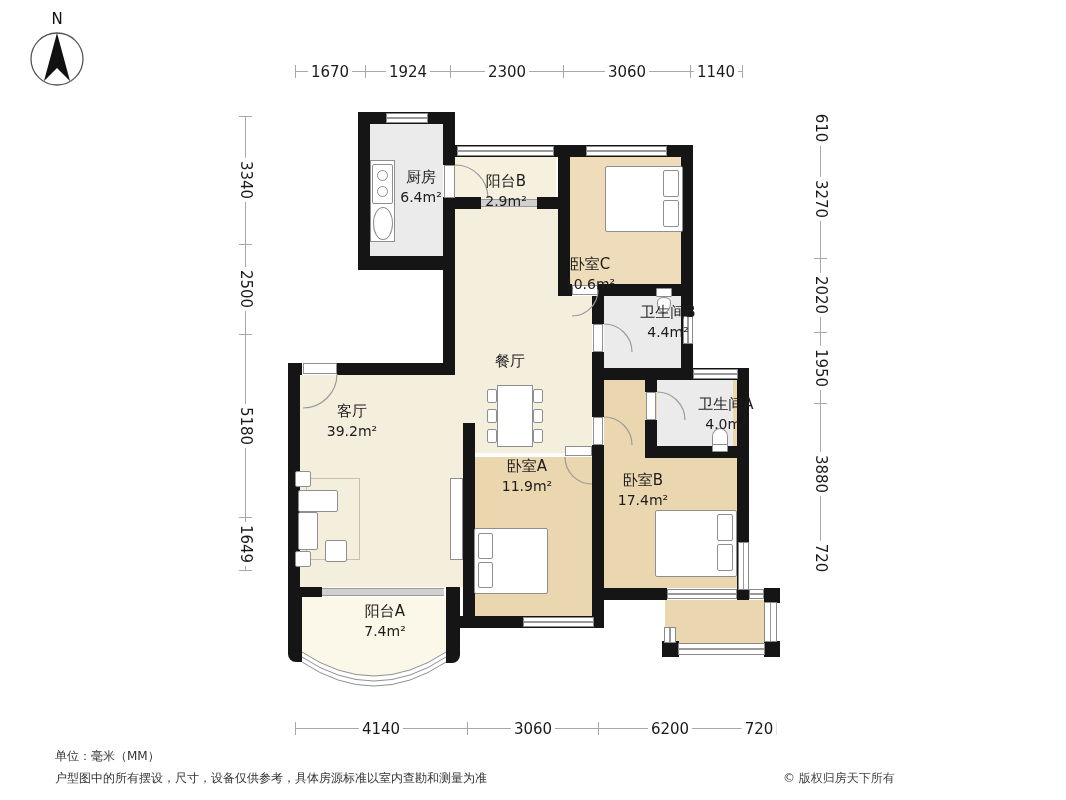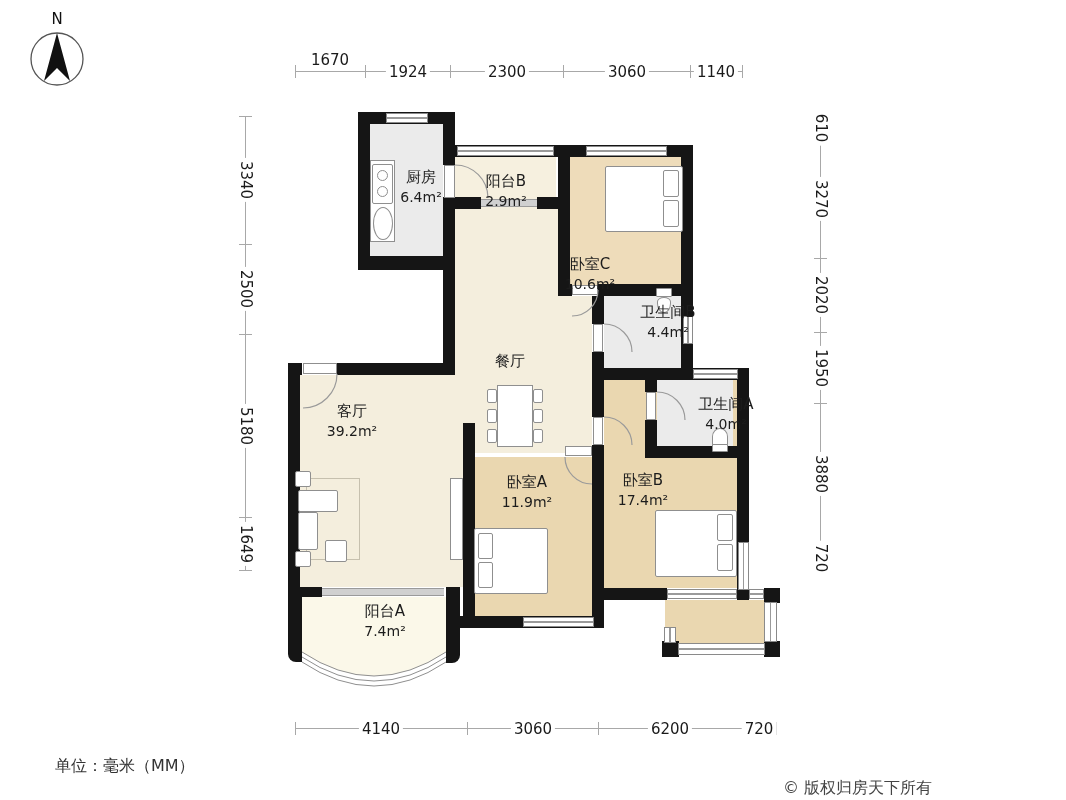--- a/index.html
+++ b/index.html
@@ -15,42 +15,42 @@
   .leaf{position:absolute;background:#fff;border:1px solid #8f8f8f;box-sizing:border-box;}
   .furn{position:absolute;background:#fff;border:1px solid #8f8f8f;box-sizing:border-box;border-radius:2px;}
   .outline{position:absolute;background:transparent;border:1px solid #c6c0ae;box-sizing:border-box;}
   .room-label{position:absolute;transform:translateX(-50%);text-align:center;color:#1c1c1c;line-height:1.3;white-space:nowrap;}
   .rname{font-size:15px;}
   .rarea{font-size:14px;}
   .dim{position:absolute;background:#a8a8a8;}
   .dim-label{position:absolute;background:#fff;color:#1a1a1a;font-size:15px;padding:0 3px;
              transform:translate(-50%,-50%);white-space:nowrap;}
   .dim-label.v{transform:translate(-50%,-50%) rotate(90deg);}
-  .footer-text{position:absolute;font-size:16px;color:#333;white-space:nowrap;margin-top:8px;}
+  .footer-text{position:absolute;font-size:12px;color:#333;white-space:nowrap;}
   svg{display:block;}
 </style>
 </head>
 <body>
 
 <div class="canvas">
 
   <svg class="abs" style="left:24px;top:12px;" width="66" height="76" viewBox="0 0 66 76">
     <circle cx="33" cy="47" r="26" fill="#ffffff" stroke="#555" stroke-width="1.3"></circle>
     <polygon points="33,21 46,69 33,56 20,69" fill="#111"></polygon>
   </svg>
   <div class="abs" style="left:33px;top:10px;transform:translateX(-50%);font-size:15px;color:#111;left:57px;">N</div>
 
   <div class="dim" style="left:295px;top:71px;width:447px;height:1px;"></div>
   <div class="dim" style="left:295px;top:65px;width:1px;height:13px;"></div>
   <div class="dim" style="left:365px;top:65px;width:1px;height:13px;"></div>
   <div class="dim" style="left:450px;top:65px;width:1px;height:13px;"></div>
   <div class="dim" style="left:563px;top:65px;width:1px;height:13px;"></div>
   <div class="dim" style="left:690px;top:65px;width:1px;height:13px;"></div>
   <div class="dim" style="left:742px;top:65px;width:1px;height:13px;"></div>
-  <span class="dim-label" style="left:330px;top:60px;">1670</span>
+  <span class="dim-label" style="left:330px;top:72px;">1670</span>
   <span class="dim-label" style="left:408px;top:72px;">1924</span>
   <span class="dim-label" style="left:507px;top:72px;">2300</span>
   <span class="dim-label" style="left:627px;top:72px;">3060</span>
   <span class="dim-label" style="left:716px;top:72px;">1140</span>
 
   <div class="dim" style="left:295px;top:728px;width:481px;height:1px;"></div>
   <div class="dim" style="left:295px;top:722px;width:1px;height:13px;"></div>
   <div class="dim" style="left:467px;top:722px;width:1px;height:13px;"></div>
   <div class="dim" style="left:598px;top:722px;width:1px;height:13px;"></div>
   <div class="dim" style="left:742px;top:722px;width:1px;height:13px;"></div>
@@ -229,29 +229,30 @@
     <div class="rname">卫生间A</div>
     <div class="rarea">4.0m²</div>
   </div>
   <div class="room-label" style="left:510px;top:352px;">
     <div class="rname">餐厅</div>
   </div>
   <div class="room-label" style="left:352px;top:402px;">
     <div class="rname">客厅</div>
     <div class="rarea">39.2m²</div>
   </div>
-  <div class="room-label" style="left:527px;top:473px;">
+  <div class="room-label" style="left:527px;top:457px;">
     <div class="rname">卧室A</div>
     <div class="rarea">11.9m²</div>
   </div>
   <div class="room-label" style="left:643px;top:471px;">
     <div class="rname">卧室B</div>
     <div class="rarea">17.4m²</div>
   </div>
   <div class="room-label" style="left:385px;top:602px;">
     <div class="rname">阳台A</div>
     <div class="rarea">7.4m²</div>
   </div>
 
   <div class="footer-text" style="left:55px;top:748px;">单位：毫米（MM）</div>
+  <div class="footer-text" style="left:55px;top:770px;">户型图中的所有摆设，尺寸，设备仅供参考，具体房源标准以室内查勘和测量为准</div>
   <div class="footer-text" style="left:783px;top:770px;color:#444;">© 版权归房天下所有</div>
 
 </div>
 
 </body></html>

